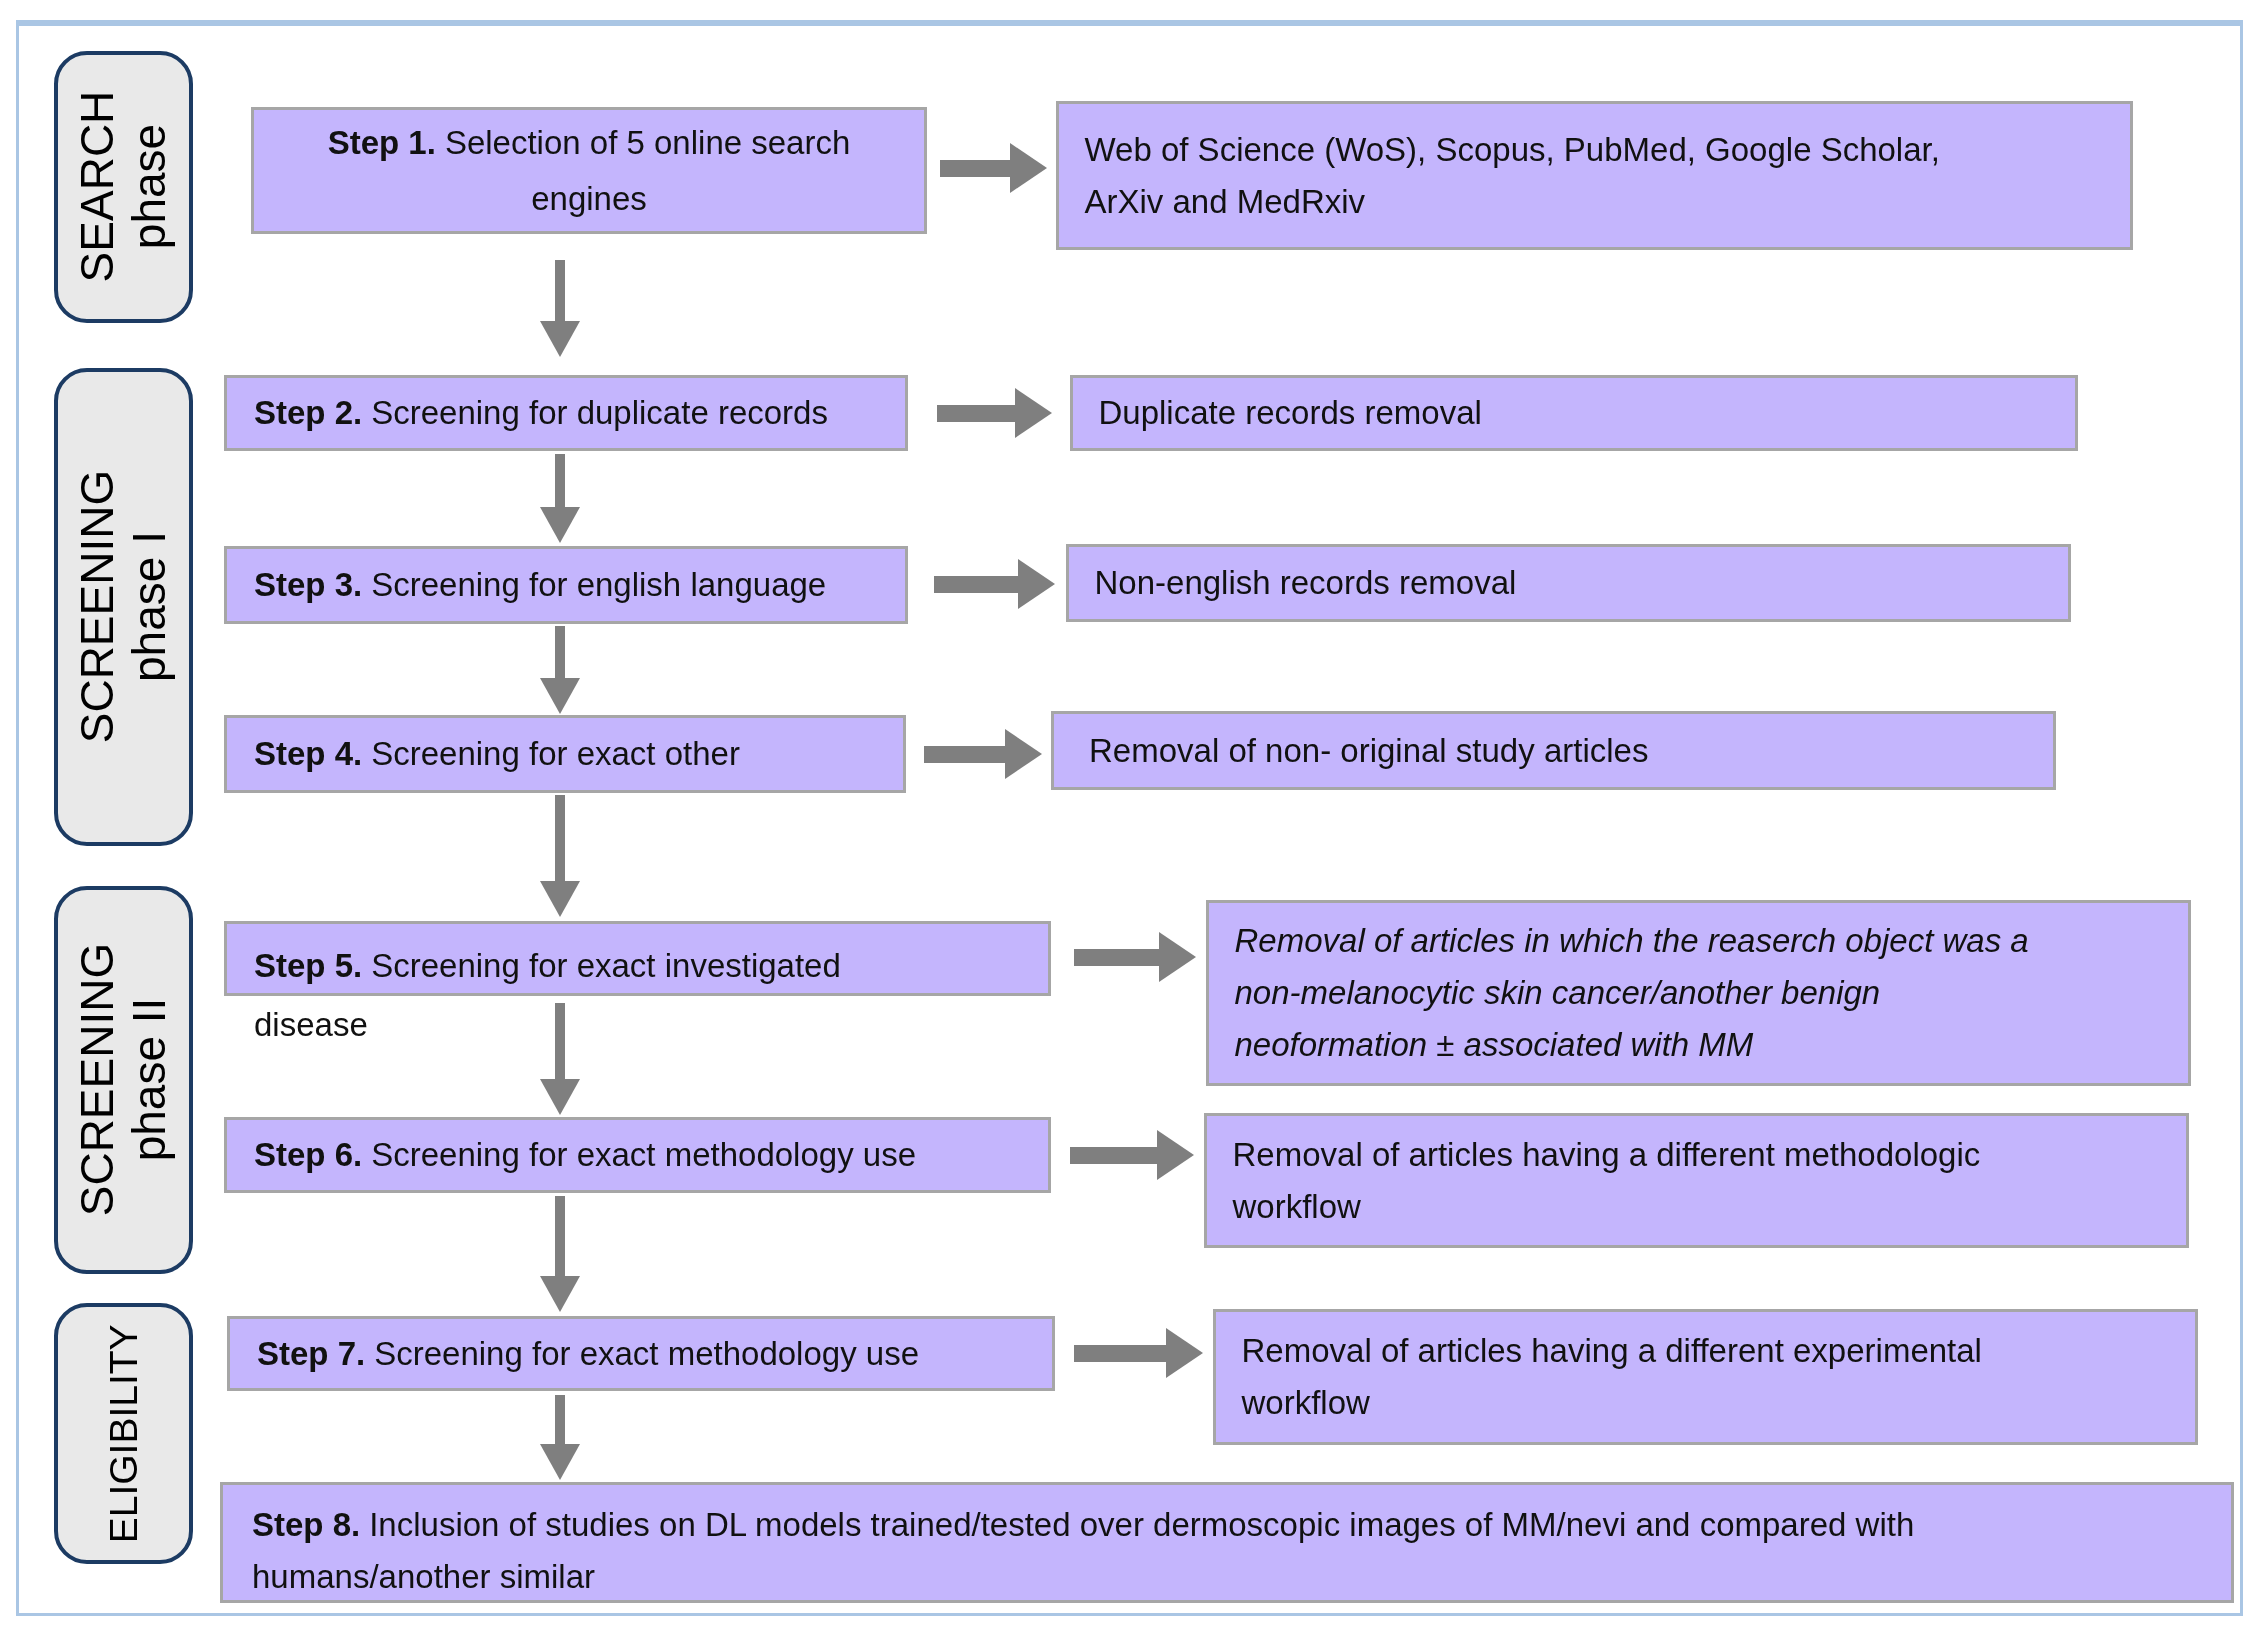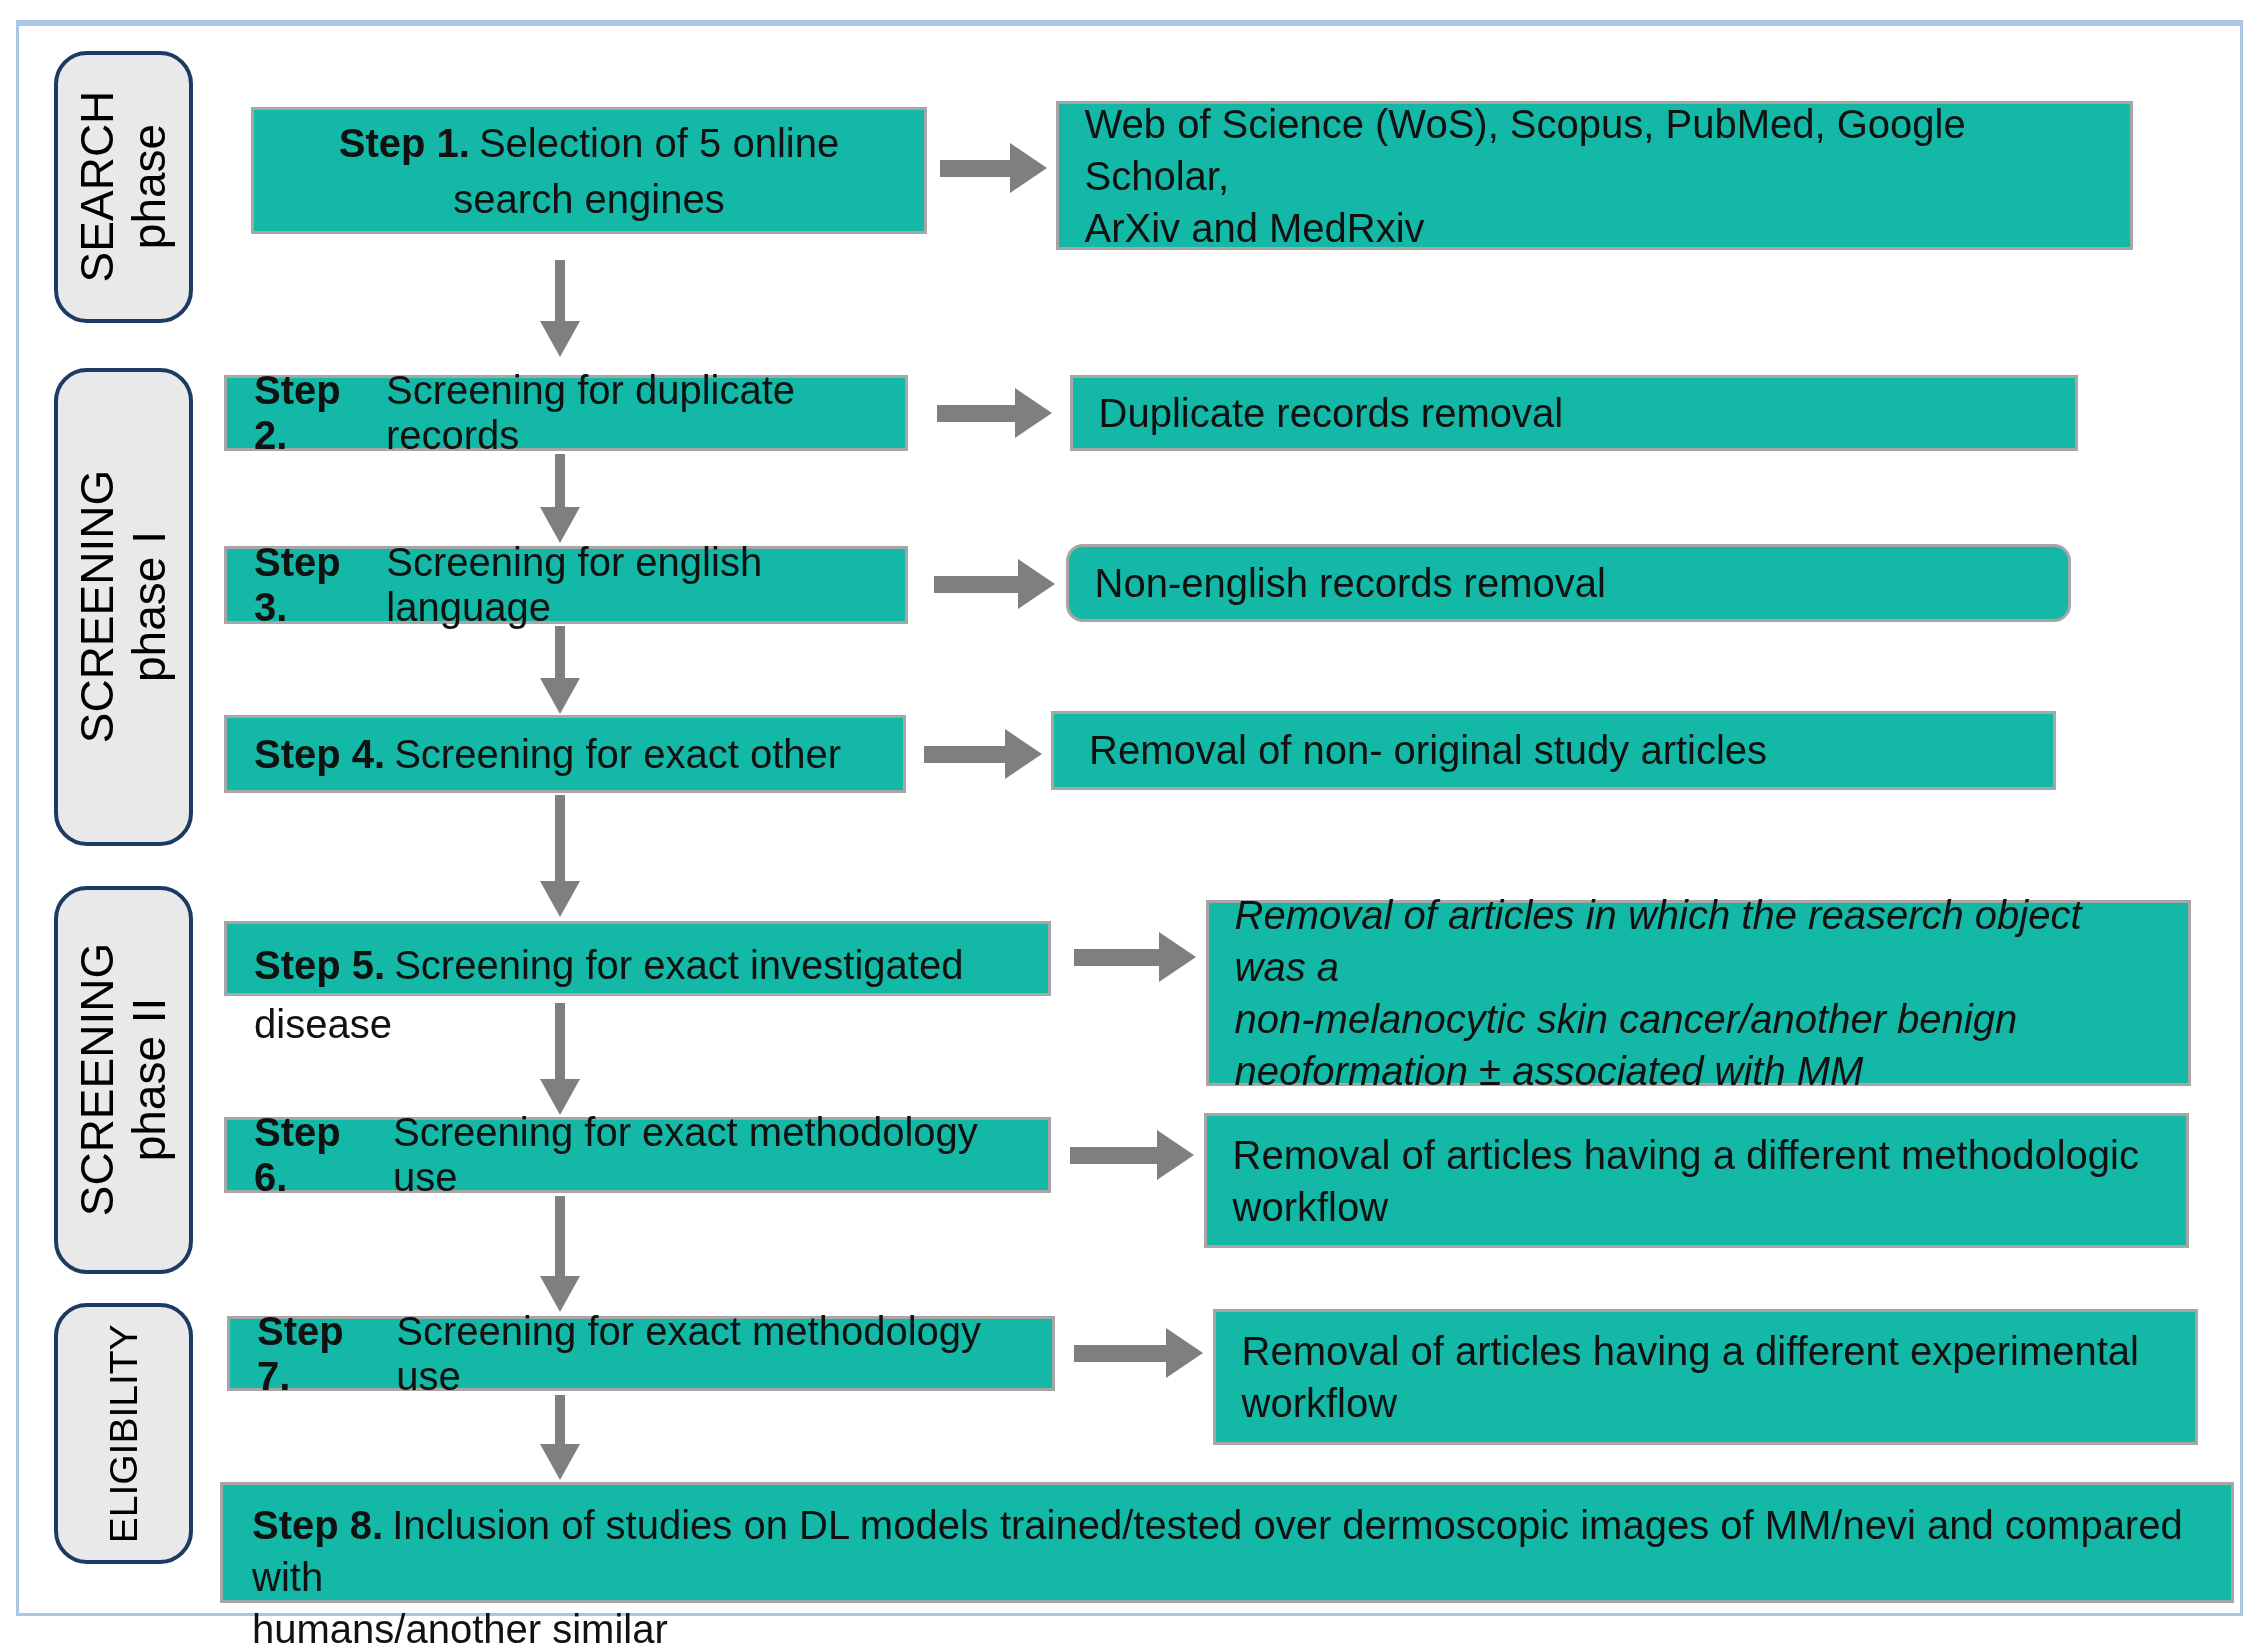--- a/index.html
+++ b/index.html
@@ -23,22 +23,22 @@
     display:flex; align-items:center; justify-content:center;
   }
   .phase-inner{
     transform:rotate(-90deg); text-align:center; font-size:46px;
     line-height:1.12; white-space:nowrap; color:#000;
   }
   .phase-inner div:empty{display:none;}
   .phase-4 .phase-inner{font-size:39px;}
   
   .box{
-    position:absolute; background:#14b8a6; border:3.8px solid var(--box-border);
-    box-sizing:border-box; font-size:40px;
+    position:absolute; background:#c4b5fd; border:3.8px solid var(--box-border);
+    box-sizing:border-box; font-size:33px;
   }
   .rbox{border-width:3.2px;}
   .vcenter{display:flex; align-items:center; padding-left:27px;}
   .ccenter{display:flex; flex-direction:column; justify-content:center; text-align:center; padding:0 38px;}
   .colcenter{display:flex; flex-direction:column; justify-content:center; padding-left:25.5px; padding-right:35px;}
   .line{line-height:52px;}
   .ccenter .line{line-height:56px;}
   .boldlbl{font-weight:bold; margin-right:9px;}
   .overflow-box{overflow:visible; padding:11.5px 0 0 27px;}
   .overflow-box .line{height:59px; line-height:59px; white-space:nowrap;}
@@ -117,21 +117,21 @@
   </div>
 
   <div class="box vcenter" style="left:224px;top:546px;width:684px;height:78px;">
     <span class="boldlbl">Step 3.</span>
       <span>Screening for english language</span>
   </div>
   <div class="harrow" style="left:934px;top:559px;width:121px;">
     <div class="shaft"></div>
       <div class="head"></div>
   </div>
-  <div class="box rbox vcenter" style="left:1066px;top:544px;width:1005px;height:78px;padding-left:25.5px;border-radius:17px;">
+  <div class="box rbox vcenter" style="left:1066px;top:544px;width:1005px;height:78px;padding-left:25.5px;">
     <span>Non-english records removal</span>
   </div>
   <div class="varrow" style="left:540px;top:626px;height:88px;">
     <div class="shaft"></div>
       <div class="head"></div>
   </div>
 
   <div class="box vcenter" style="left:224px;top:715px;width:682px;height:78px;">
     <span class="boldlbl">Step 4.</span>
       <span>Screening for exact other</span>

